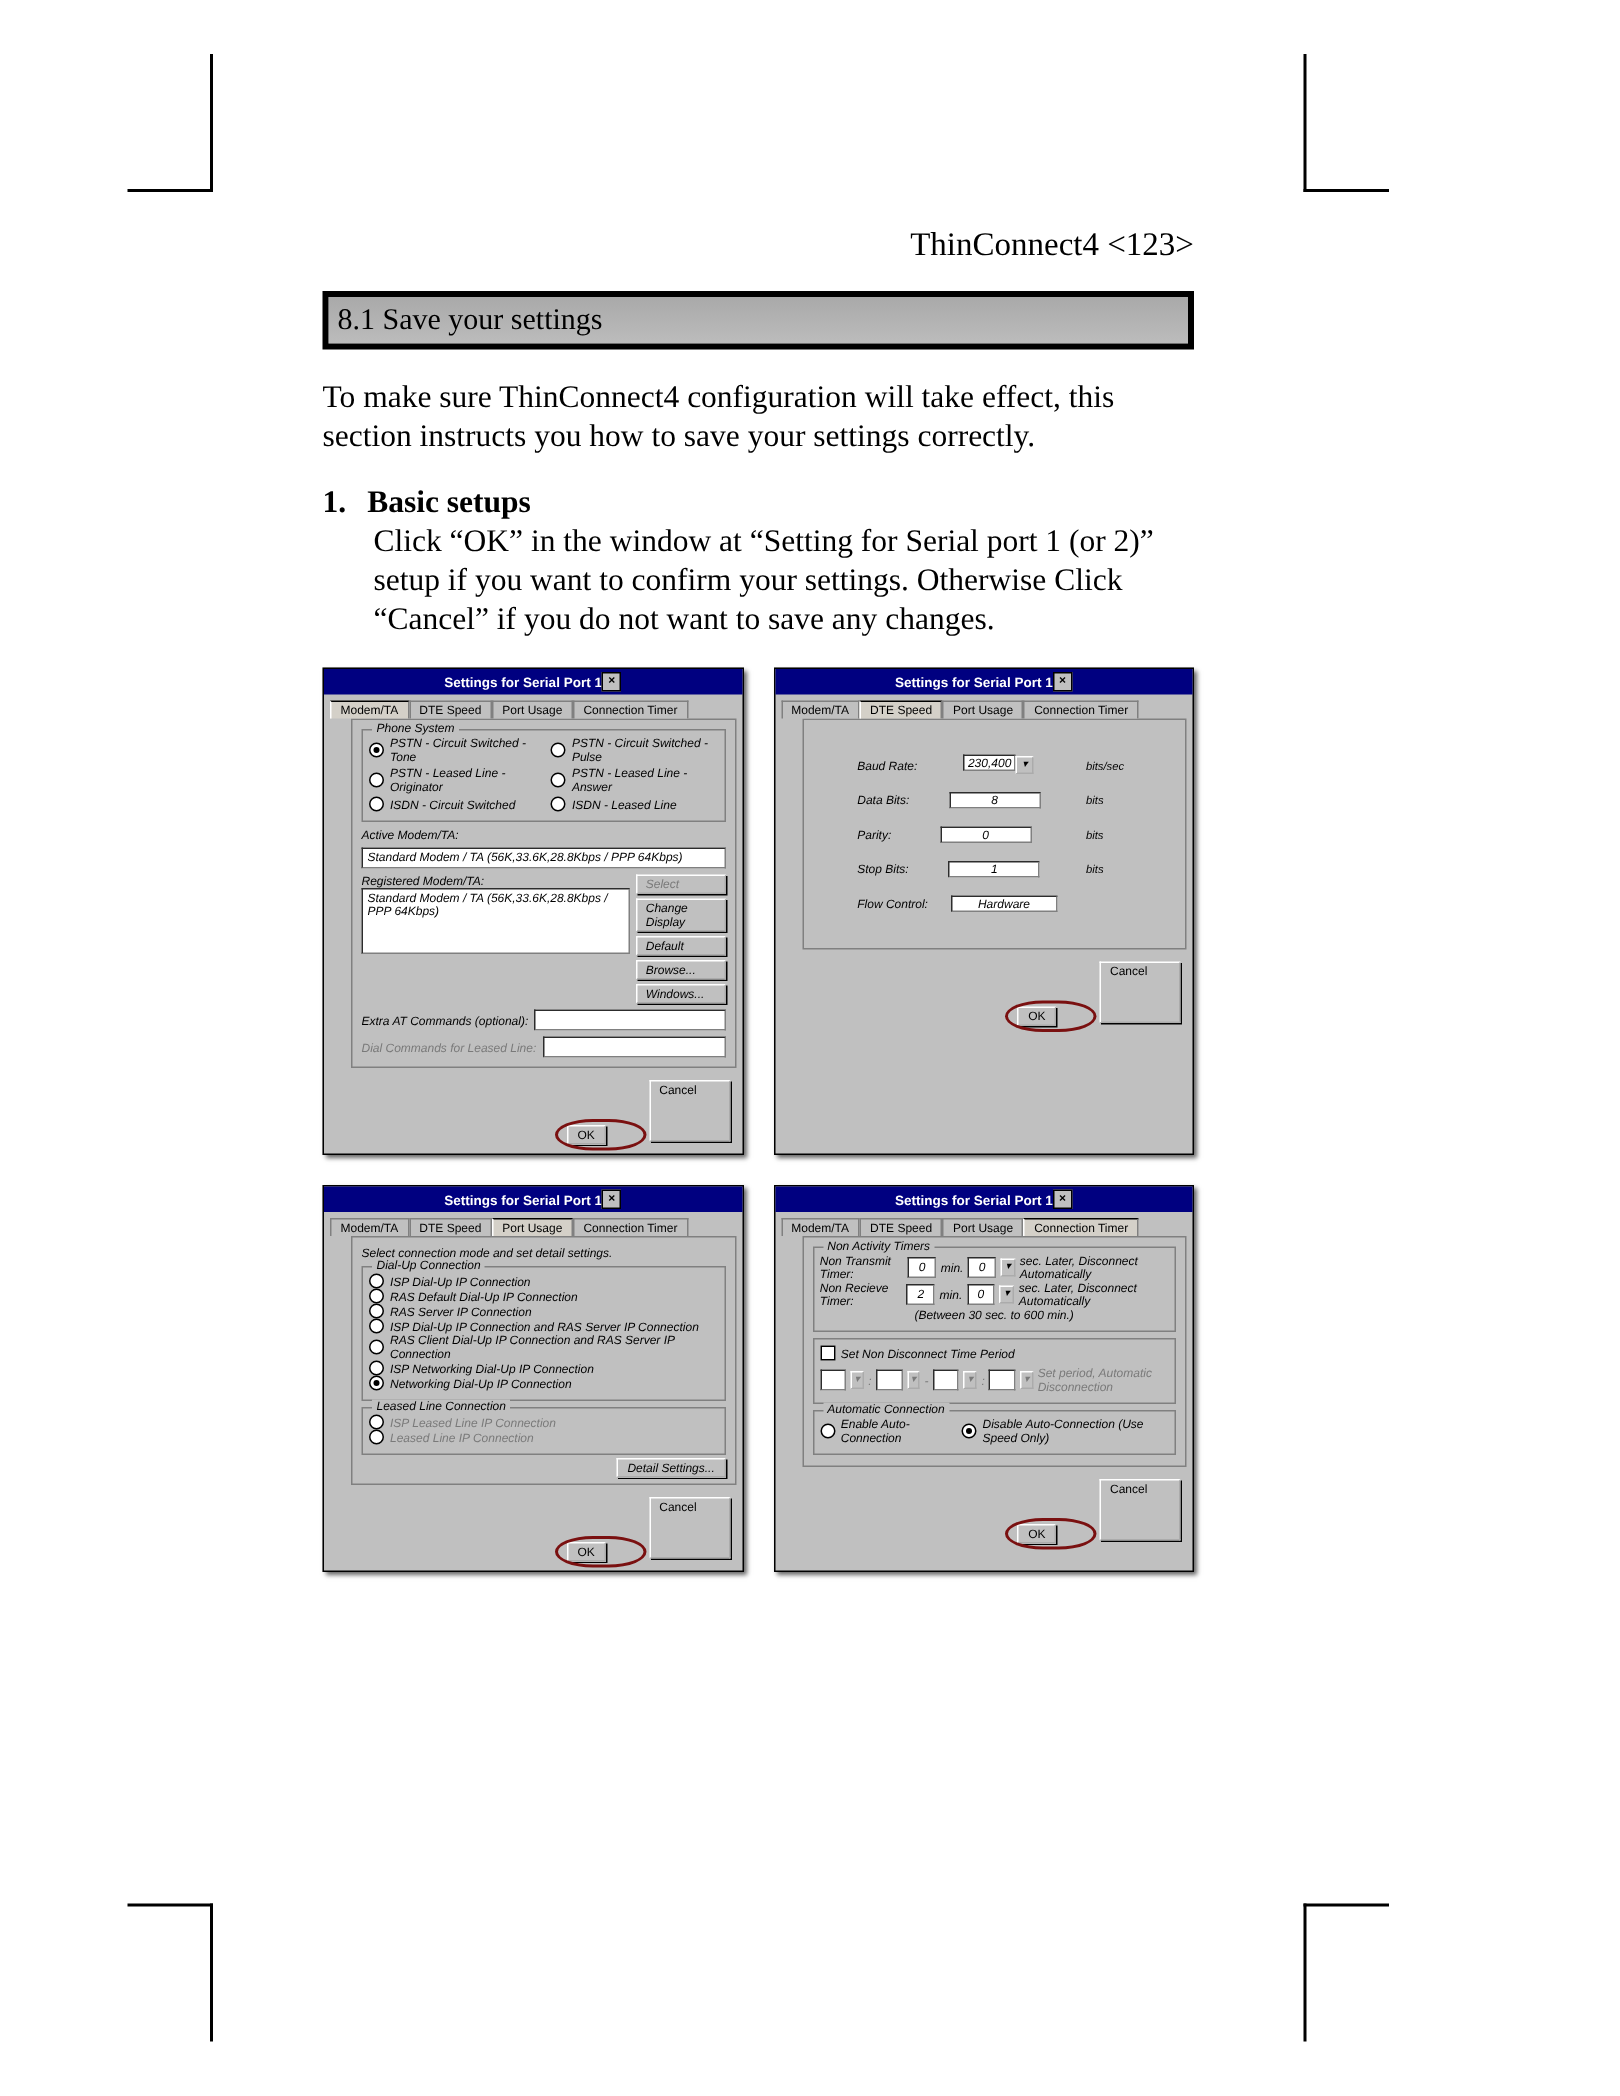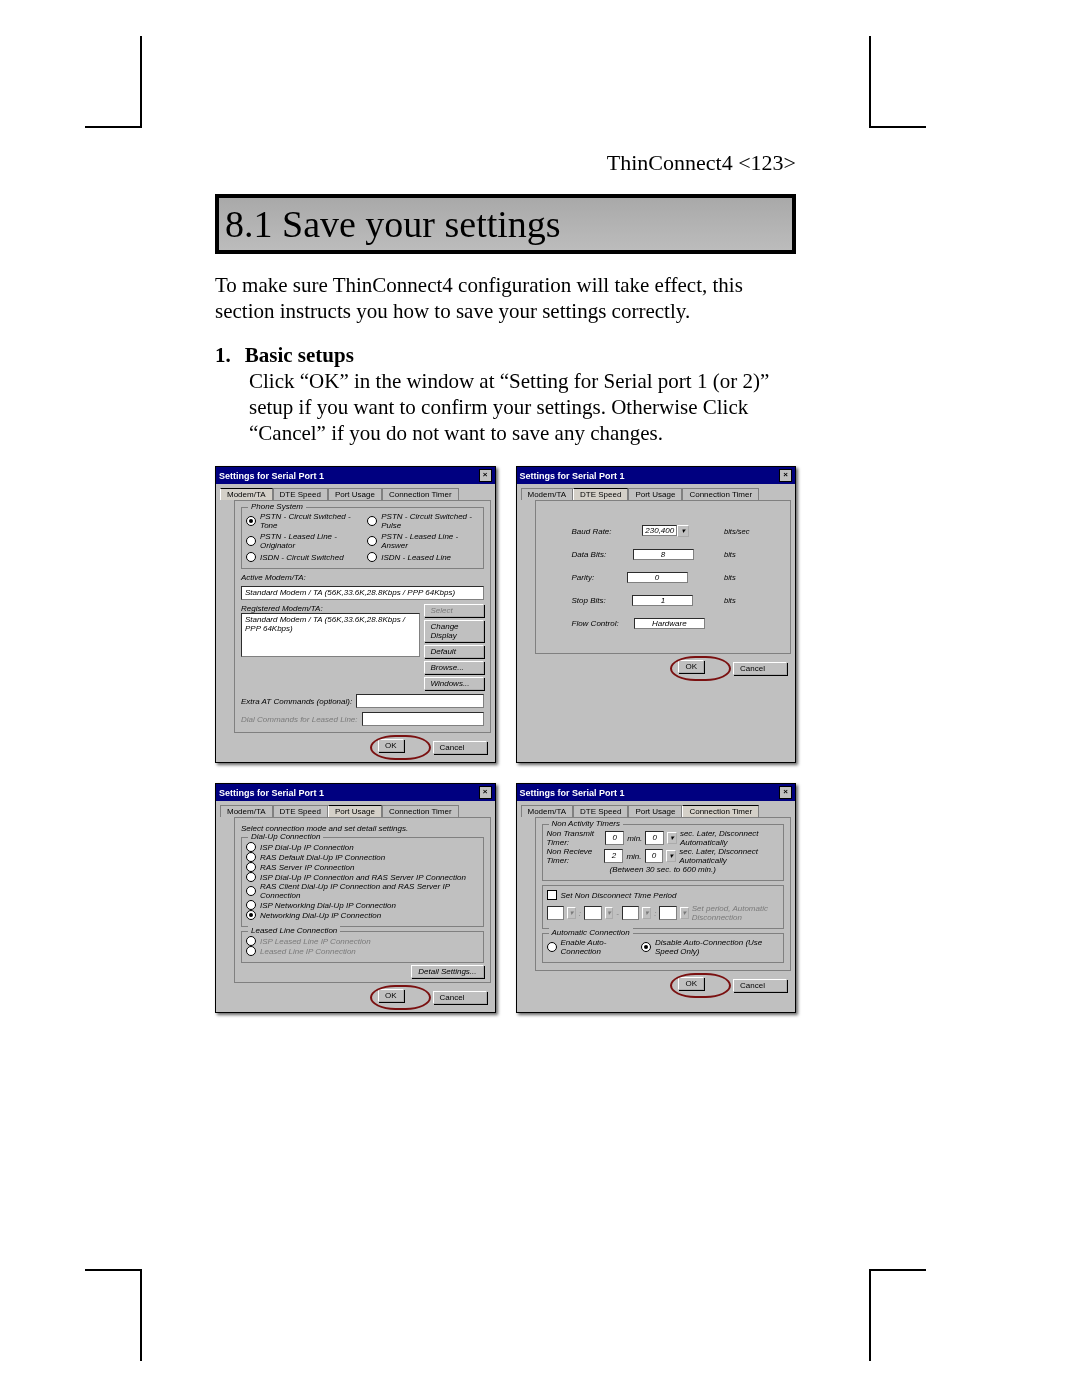--- a/index.html
+++ b/index.html
@@ -35,21 +35,21 @@
     text-align: right;
     font-size: 22px;
     margin-bottom: 18px;
   }
   .section-title-box {
     border: 4px solid #000;
     background: linear-gradient(to bottom, #a9a9a9 0%, #bcbcbc 100%);
     padding: 4px 10px 4px 6px;
   }
   .section-title-box span {
-    font-size: 38px;
+    font-size: 20px;
   }
   .body-text {
     font-size: 21px;
     margin-top: 18px;
     line-height: 1.25;
   }
   .list-item { margin-top: 18px; }
   .list-head {
     font-weight: bold;
     font-size: 21px;
@@ -74,21 +74,21 @@
     box-shadow: 2px 2px 3px rgba(0,0,0,0.6);
     font-family: Tahoma, Geneva, sans-serif;
     font-size: 8px;
     color: #000;
   }
   .titlebar {
     background: #000080;
     color: #fff;
     display: flex;
     align-items: center;
-    justify-content: space-between;
+    justify-content: center;
     padding: 2px 3px;
     font-size: 9px;
     font-weight: bold;
   }
   .titlebar .cls {
     width: 11px; height: 11px;
     background: #c0c0c0;
     border: 1px solid #000;
     color: #000;
     font-size: 8px;
@@ -150,20 +150,21 @@
     font-size: 8px; text-align: left; min-width: 40px;
     box-shadow: 1px 1px 0 #000;
   }
   .btn.disabled { color: #7a7a7a; }
   .footer-btns {
     display: flex; justify-content: flex-end; gap: 6px; padding: 4px 8px 8px;
   }
   .ok-oval {
     position: relative;
     padding-right: 23px;
+    margin-top: 32px;
   }
   .ok-oval::before {
     content:"";
     position:absolute;
     left:-8px; top:-6px; right:-4px; bottom:-6px;
     border: 2px solid #7a1010;
     border-radius: 50% / 60%;
     pointer-events:none;
   }
   .field-row { display:flex; align-items:center; justify-content:space-between; margin:4px 30px; }

